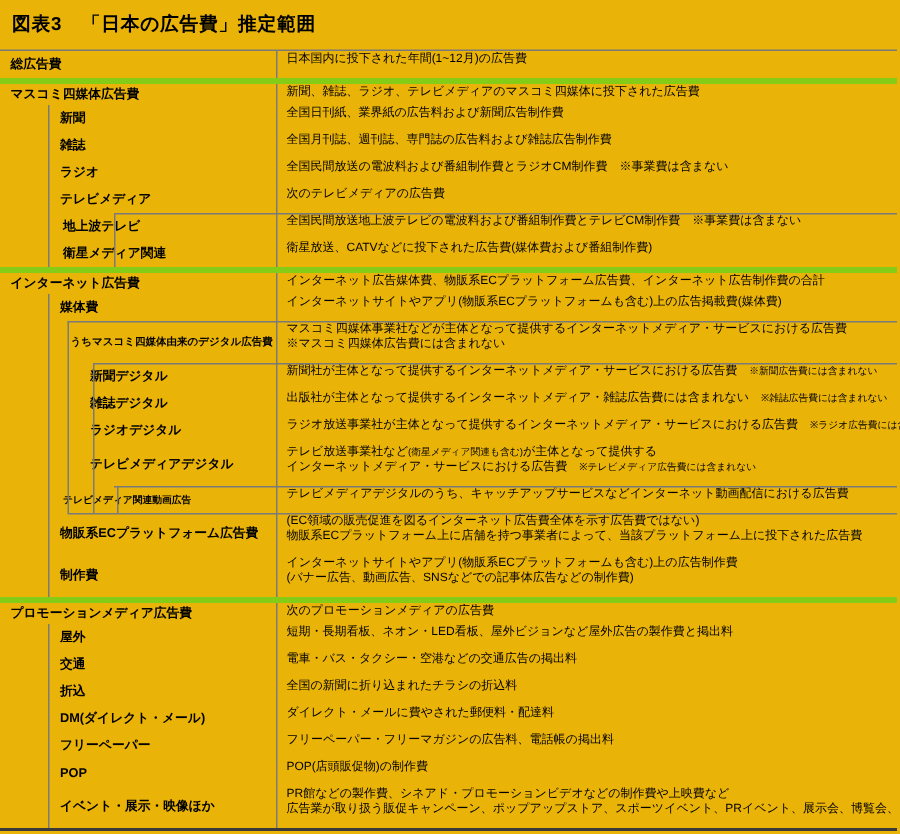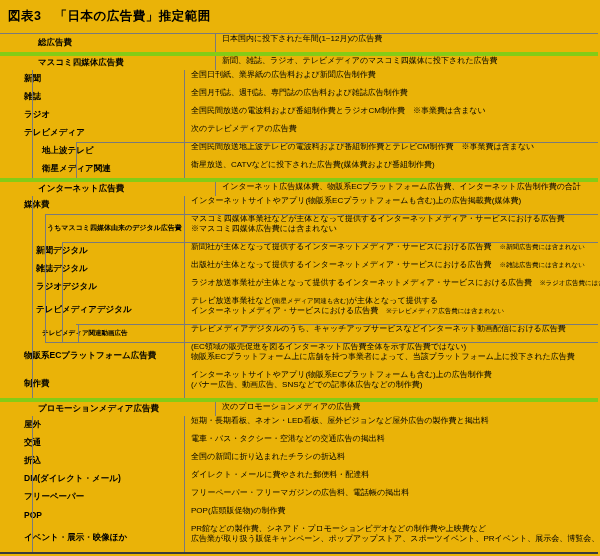--- a/index.html
+++ b/index.html
@@ -24,24 +24,24 @@
   .row.sep-full { border-top:4px solid #84cc16; }
   .psep { position:absolute; top:0; right:0; height:1px; background:#7a7a7a; }
   .lbl {
     flex:0 0 185px; width:185px;
     border-right:1px solid #7a7a7a;
     display:flex; align-items:center;
   }
   .lbl span { font-weight:bold; font-size:8.5px; white-space:nowrap; }
   .lbl.sz-s span  { font-size:7px; }
   .lbl.sz-xs span { font-size:6.5px; }
-  .i0 { padding-left:7px;margin-left:31px; }
-  .i1 { padding-left:24px; }
+  .i0 { padding-left:7px; }
+  .i1 { padding-left:40px; }
   .i2 { padding-left:47px; }
-  .i3 { padding-left:36px; }
+  .i3 { padding-left:60px; }
   .i4 { padding-left:42px; }
   .desc {
     flex:1; display:flex; flex-direction:column; justify-content:flex-start;
     padding-left:6px; font-size:8px; line-height:1.3;
   }
   .desc .ln { white-space:nowrap; }
   .seg.small { font-size:6.5px; }
   .vline { position:absolute; width:1px; background:#7a7a7a; }
 </style>
 </head>
@@ -148,21 +148,21 @@
         </div>
         <div class="desc">
           <div class="ln"><span class="seg">新聞社が主体となって提供するインターネットメディア・サービスにおける広告費　</span><span class="seg small">※新聞広告費には含まれない</span></div>
         </div>
       </div>
       <div class="row">
         <div class="lbl i3">
           <span>雑誌デジタル</span>
         </div>
         <div class="desc">
-          <div class="ln"><span class="seg">出版社が主体となって提供するインターネットメディア・サービスにおける広告費　</span><span class="seg small">※雑誌広告費には含まれない</span></div>
+          <div class="ln"><span class="seg">出版社が主体となって提供するインターネットメディア・雑誌広告費には含まれない　</span><span class="seg small">※雑誌広告費には含まれない</span></div>
         </div>
       </div>
       <div class="row">
         <div class="lbl i3">
           <span>ラジオデジタル</span>
         </div>
         <div class="desc">
           <div class="ln"><span class="seg">ラジオ放送事業社が主体となって提供するインターネットメディア・サービスにおける広告費　</span><span class="seg small">※ラジオ広告費には含まれない</span></div>
         </div>
       </div>

